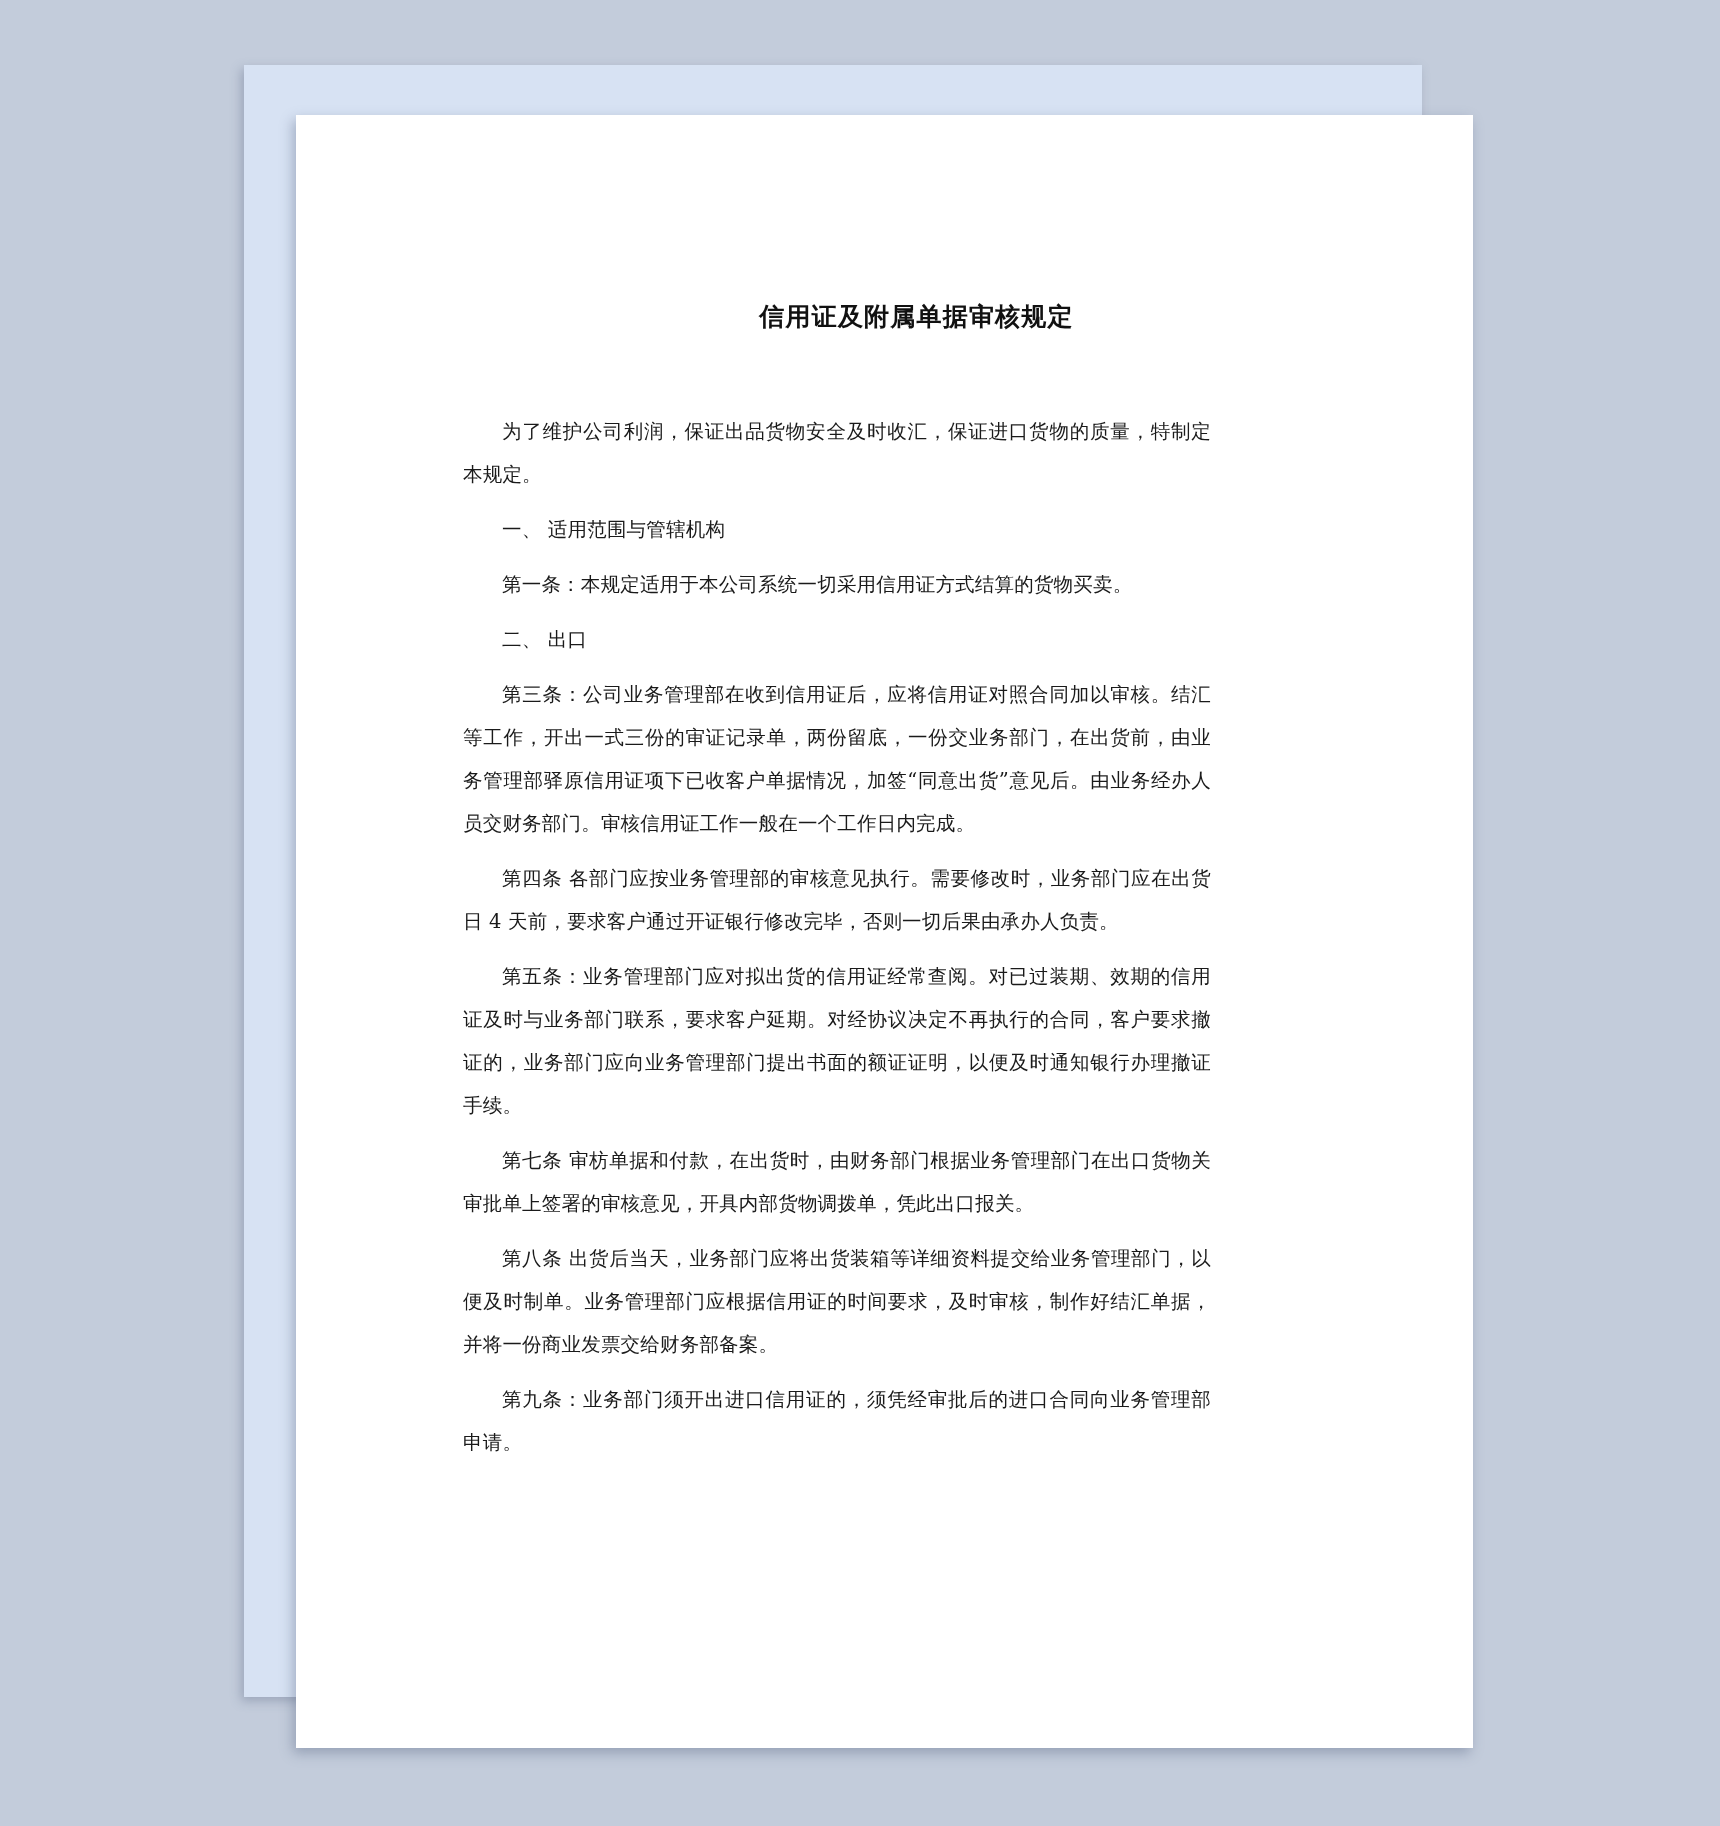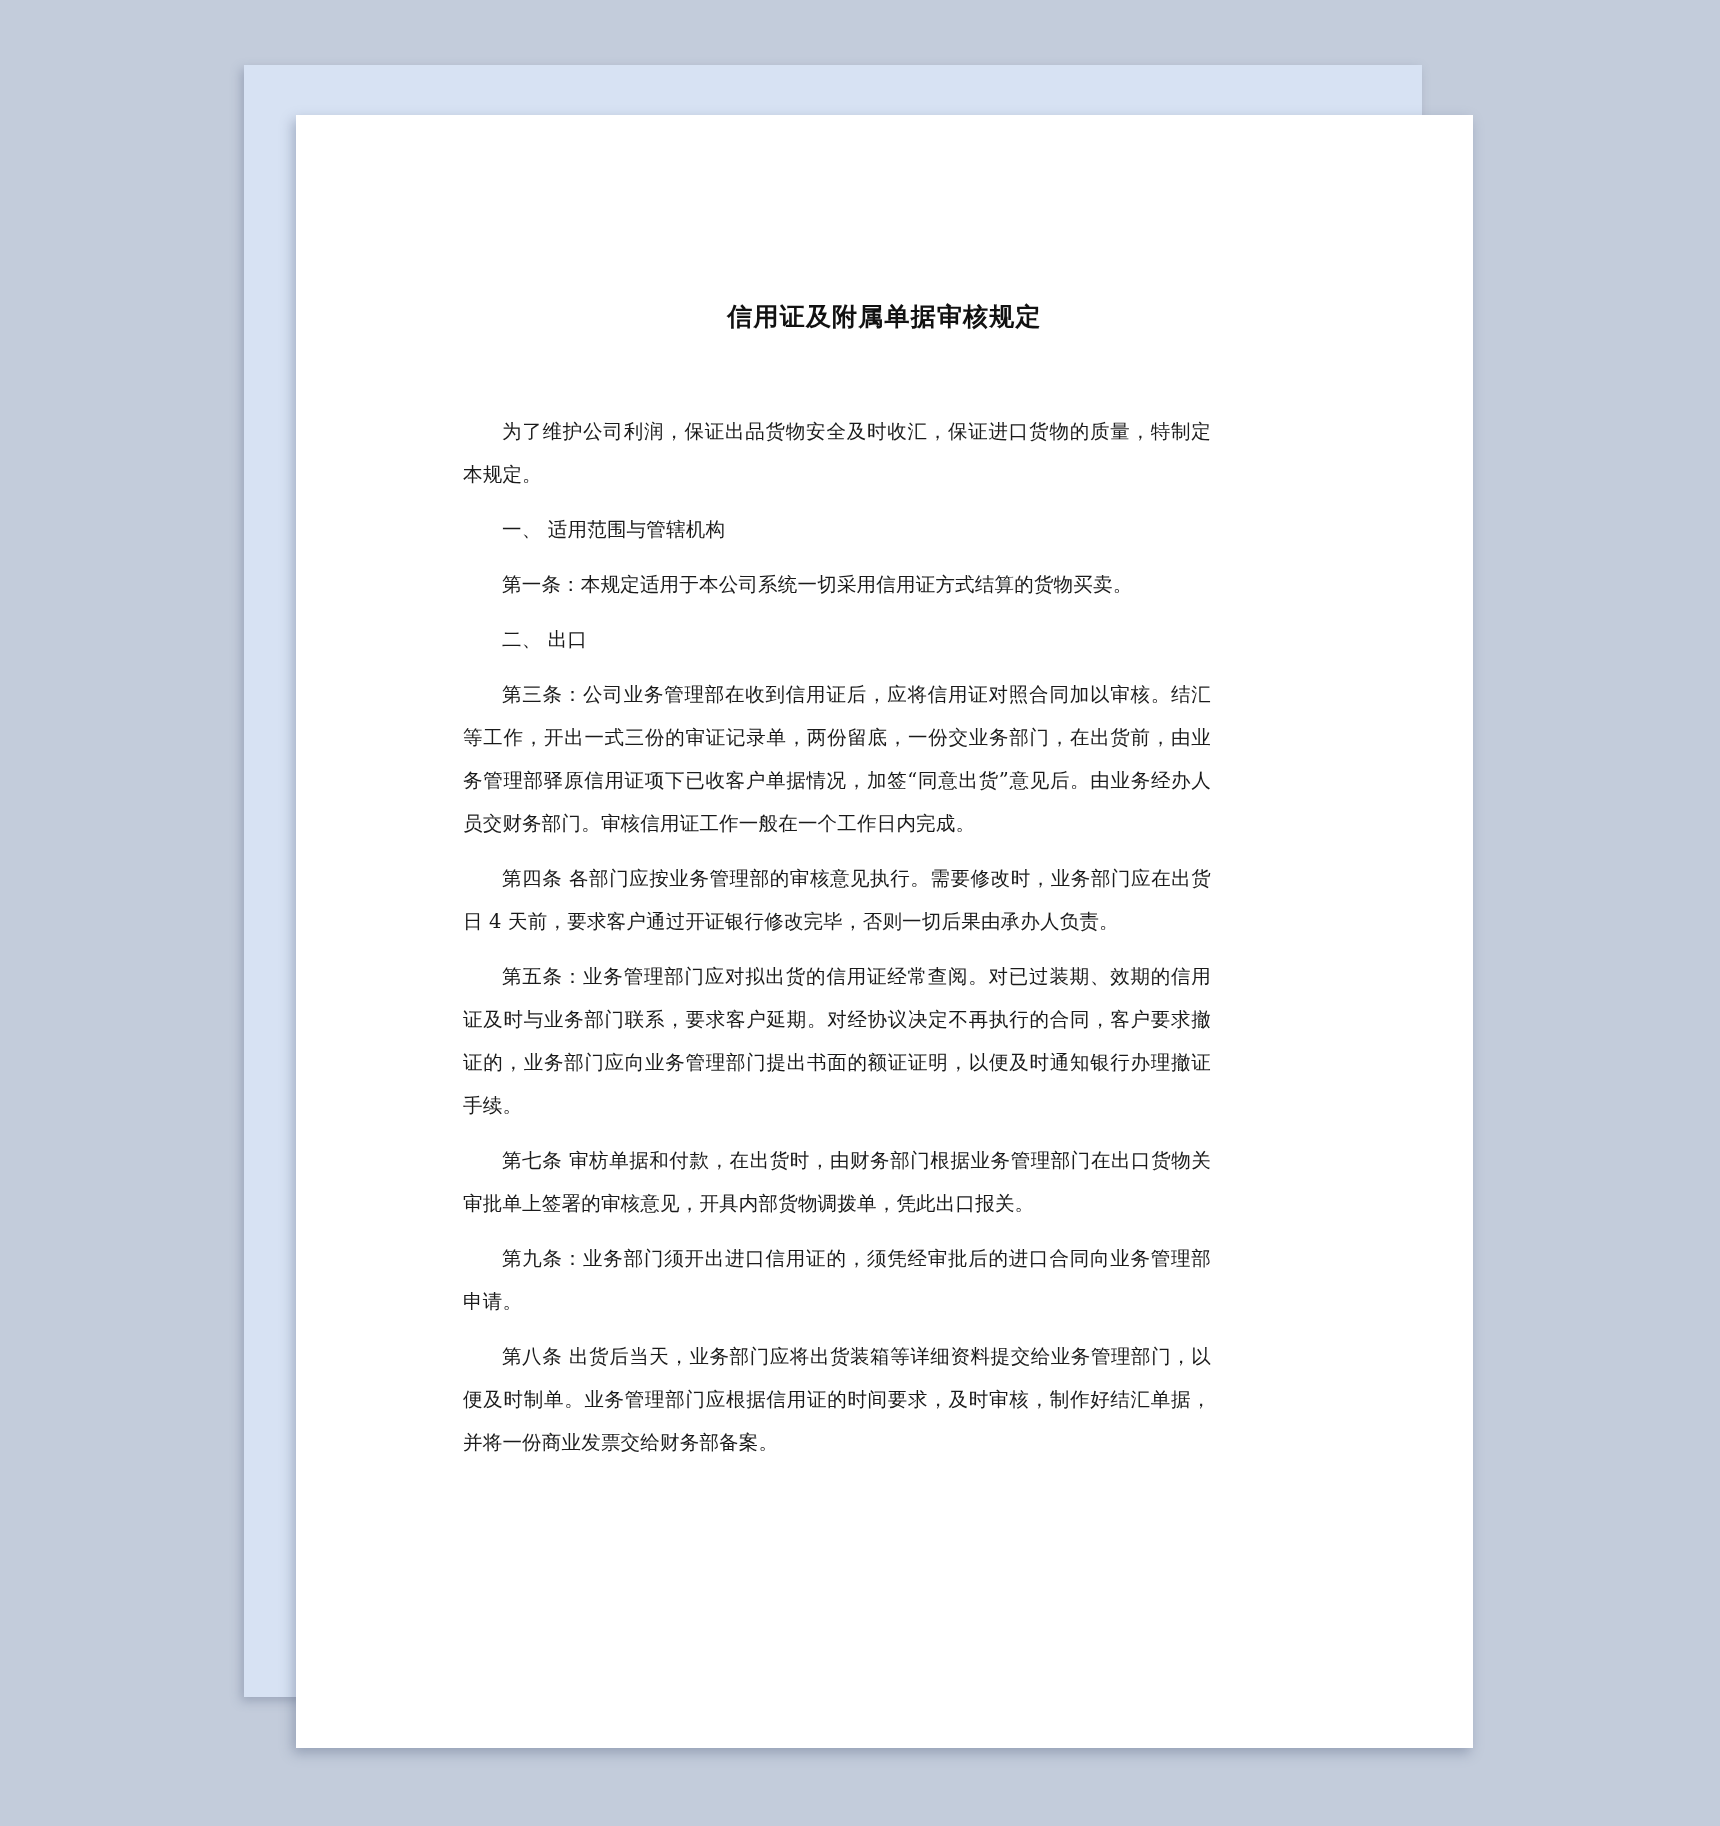--- a/index.html
+++ b/index.html
@@ -62,20 +62,21 @@
     position: absolute;
     left: 0;
     top: 185px;
     width: 1177px;
     text-align: center;
     font-size: 25px;
     font-weight: bold;
     letter-spacing: 1.2px;
     color: #111111;
     font-family: "DejaVu Sans", "Liberation Sans", sans-serif;
+    padding-left: 32px;
   }
 
   .body-block {
     position: absolute;
     left: 155px;
     top: 283px;
     width: 772px;
   }
 
   .para {
@@ -107,20 +108,20 @@
 
       <div class="body-block" id="body-block">
           <p class="para indent">为了维护公司利润，保证出品货物安全及时收汇，保证进口货物的质量，特制定本规定。</p>
           <p class="para indent">一、 适用范围与管辖机构</p>
           <p class="para indent">第一条：本规定适用于本公司系统一切采用信用证方式结算的货物买卖。</p>
           <p class="para indent">二、 出口</p>
           <p class="para indent">第三条：公司业务管理部在收到信用证后，应将信用证对照合同加以审核。结汇等工作，开出一式三份的审证记录单，两份留底，一份交业务部门，在出货前，由业务管理部驿原信用证项下已收客户单据情况，加签“同意出货”意见后。由业务经办人员交财务部门。审核信用证工作一般在一个工作日内完成。</p>
           <p class="para indent">第四条 各部门应按业务管理部的审核意见执行。需要修改时，业务部门应在出货日 4 天前，要求客户通过开证银行修改完毕，否则一切后果由承办人负责。</p>
           <p class="para indent">第五条：业务管理部门应对拟出货的信用证经常查阅。对已过装期、效期的信用证及时与业务部门联系，要求客户延期。对经协议决定不再执行的合同，客户要求撤证的，业务部门应向业务管理部门提出书面的额证证明，以便及时通知银行办理撤证手续。</p>
           <p class="para indent">第七条 审枋单据和付款，在出货时，由财务部门根据业务管理部门在出口货物关审批单上签署的审核意见，开具内部货物调拨单，凭此出口报关。</p>
+          <p class="para indent">第八条 出货后当天，业务部门应将出货装箱等详细资料提交给业务管理部门，以便及时制单。业务管理部门应根据信用证的时间要求，及时审核，制作好结汇单据，并将一份商业发票交给财务部备案。</p>
           <p class="para indent">第九条：业务部门须开出进口信用证的，须凭经审批后的进口合同向业务管理部申请。</p>
-          <p class="para indent">第八条 出货后当天，业务部门应将出货装箱等详细资料提交给业务管理部门，以便及时制单。业务管理部门应根据信用证的时间要求，及时审核，制作好结汇单据，并将一份商业发票交给财务部备案。</p>
         </div>
 
     </div>
   </div>
 
 </div>
 
 </body></html>

